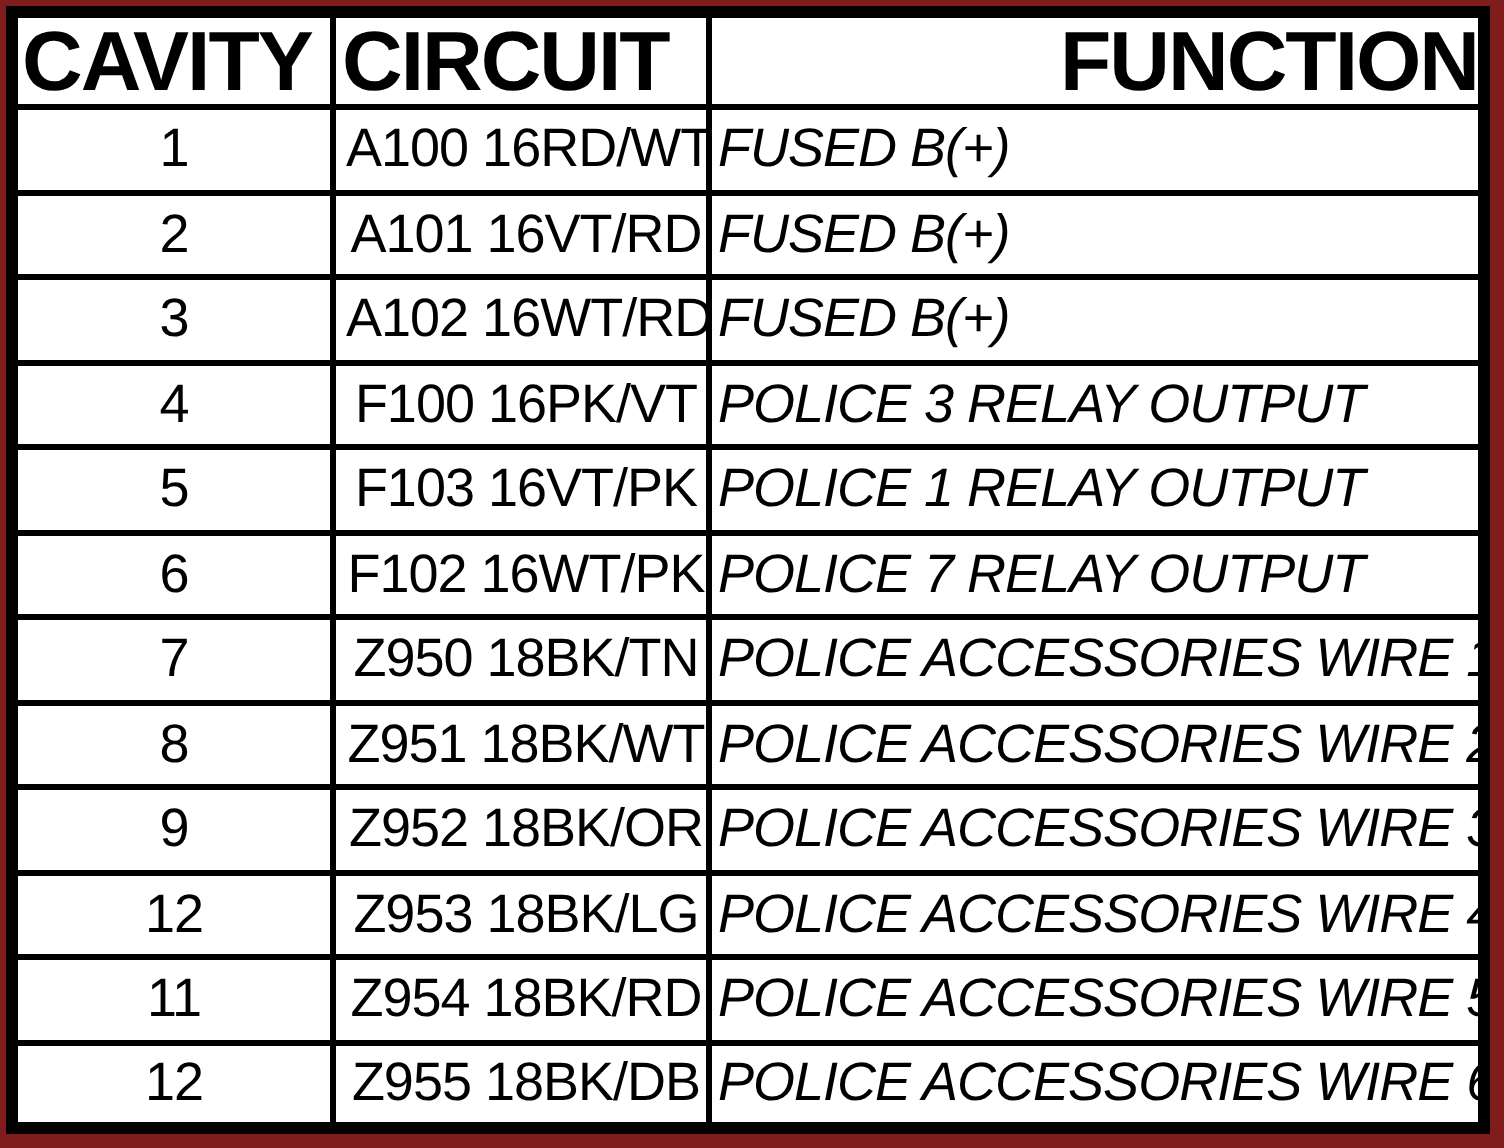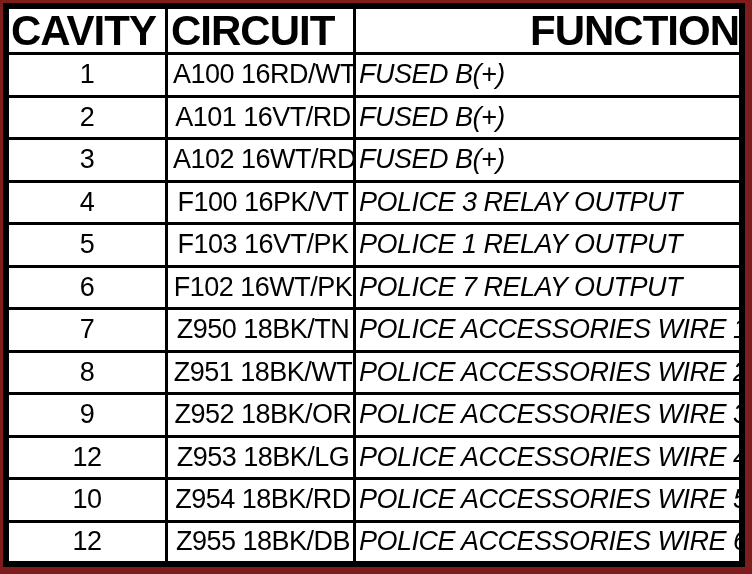--- a/index.html
+++ b/index.html
@@ -146,21 +146,21 @@
     <td class="function-cell">POLICE ACCESSORIES WIRE 3</td>
   </tr>
 
   <tr>
     <td class="cavity-cell">12</td>
     <td class="circuit-cell">Z953 18BK/LG</td>
     <td class="function-cell">POLICE ACCESSORIES WIRE 4</td>
   </tr>
 
   <tr>
-    <td class="cavity-cell">10</td>
+    <td class="cavity-cell">11</td>
     <td class="circuit-cell">Z954 18BK/RD</td>
     <td class="function-cell">POLICE ACCESSORIES WIRE 5</td>
   </tr>
 
   <tr>
     <td class="cavity-cell">12</td>
     <td class="circuit-cell">Z955 18BK/DB</td>
     <td class="function-cell">POLICE ACCESSORIES WIRE 6</td>
   </tr>
 </tbody>

